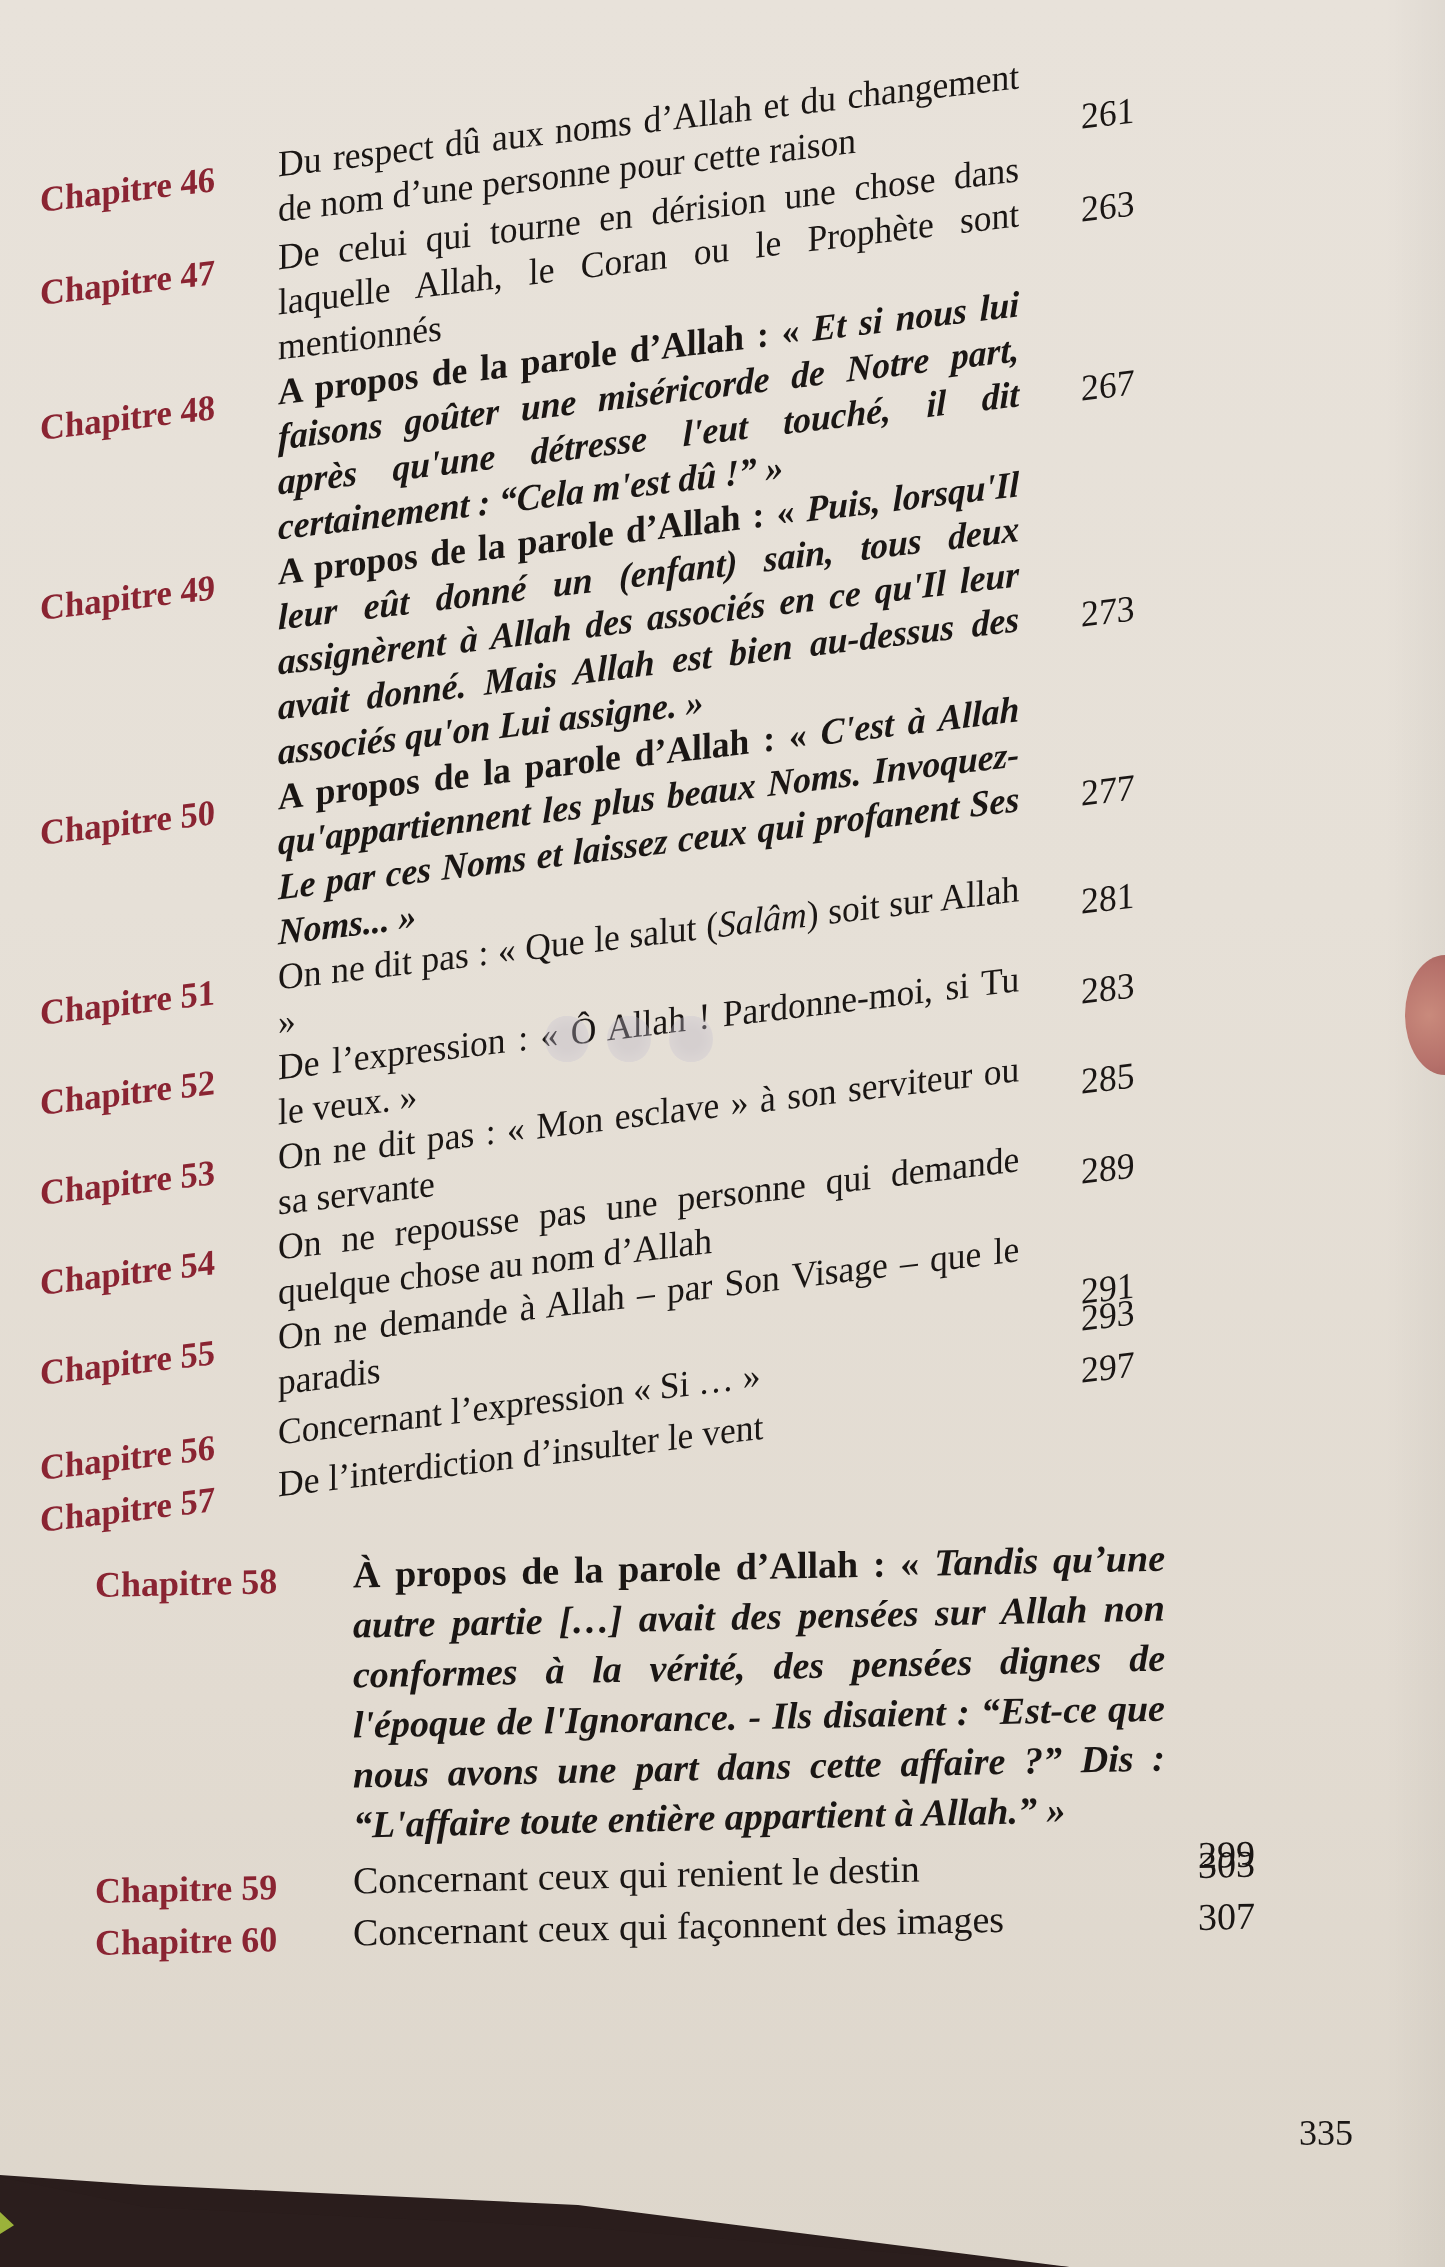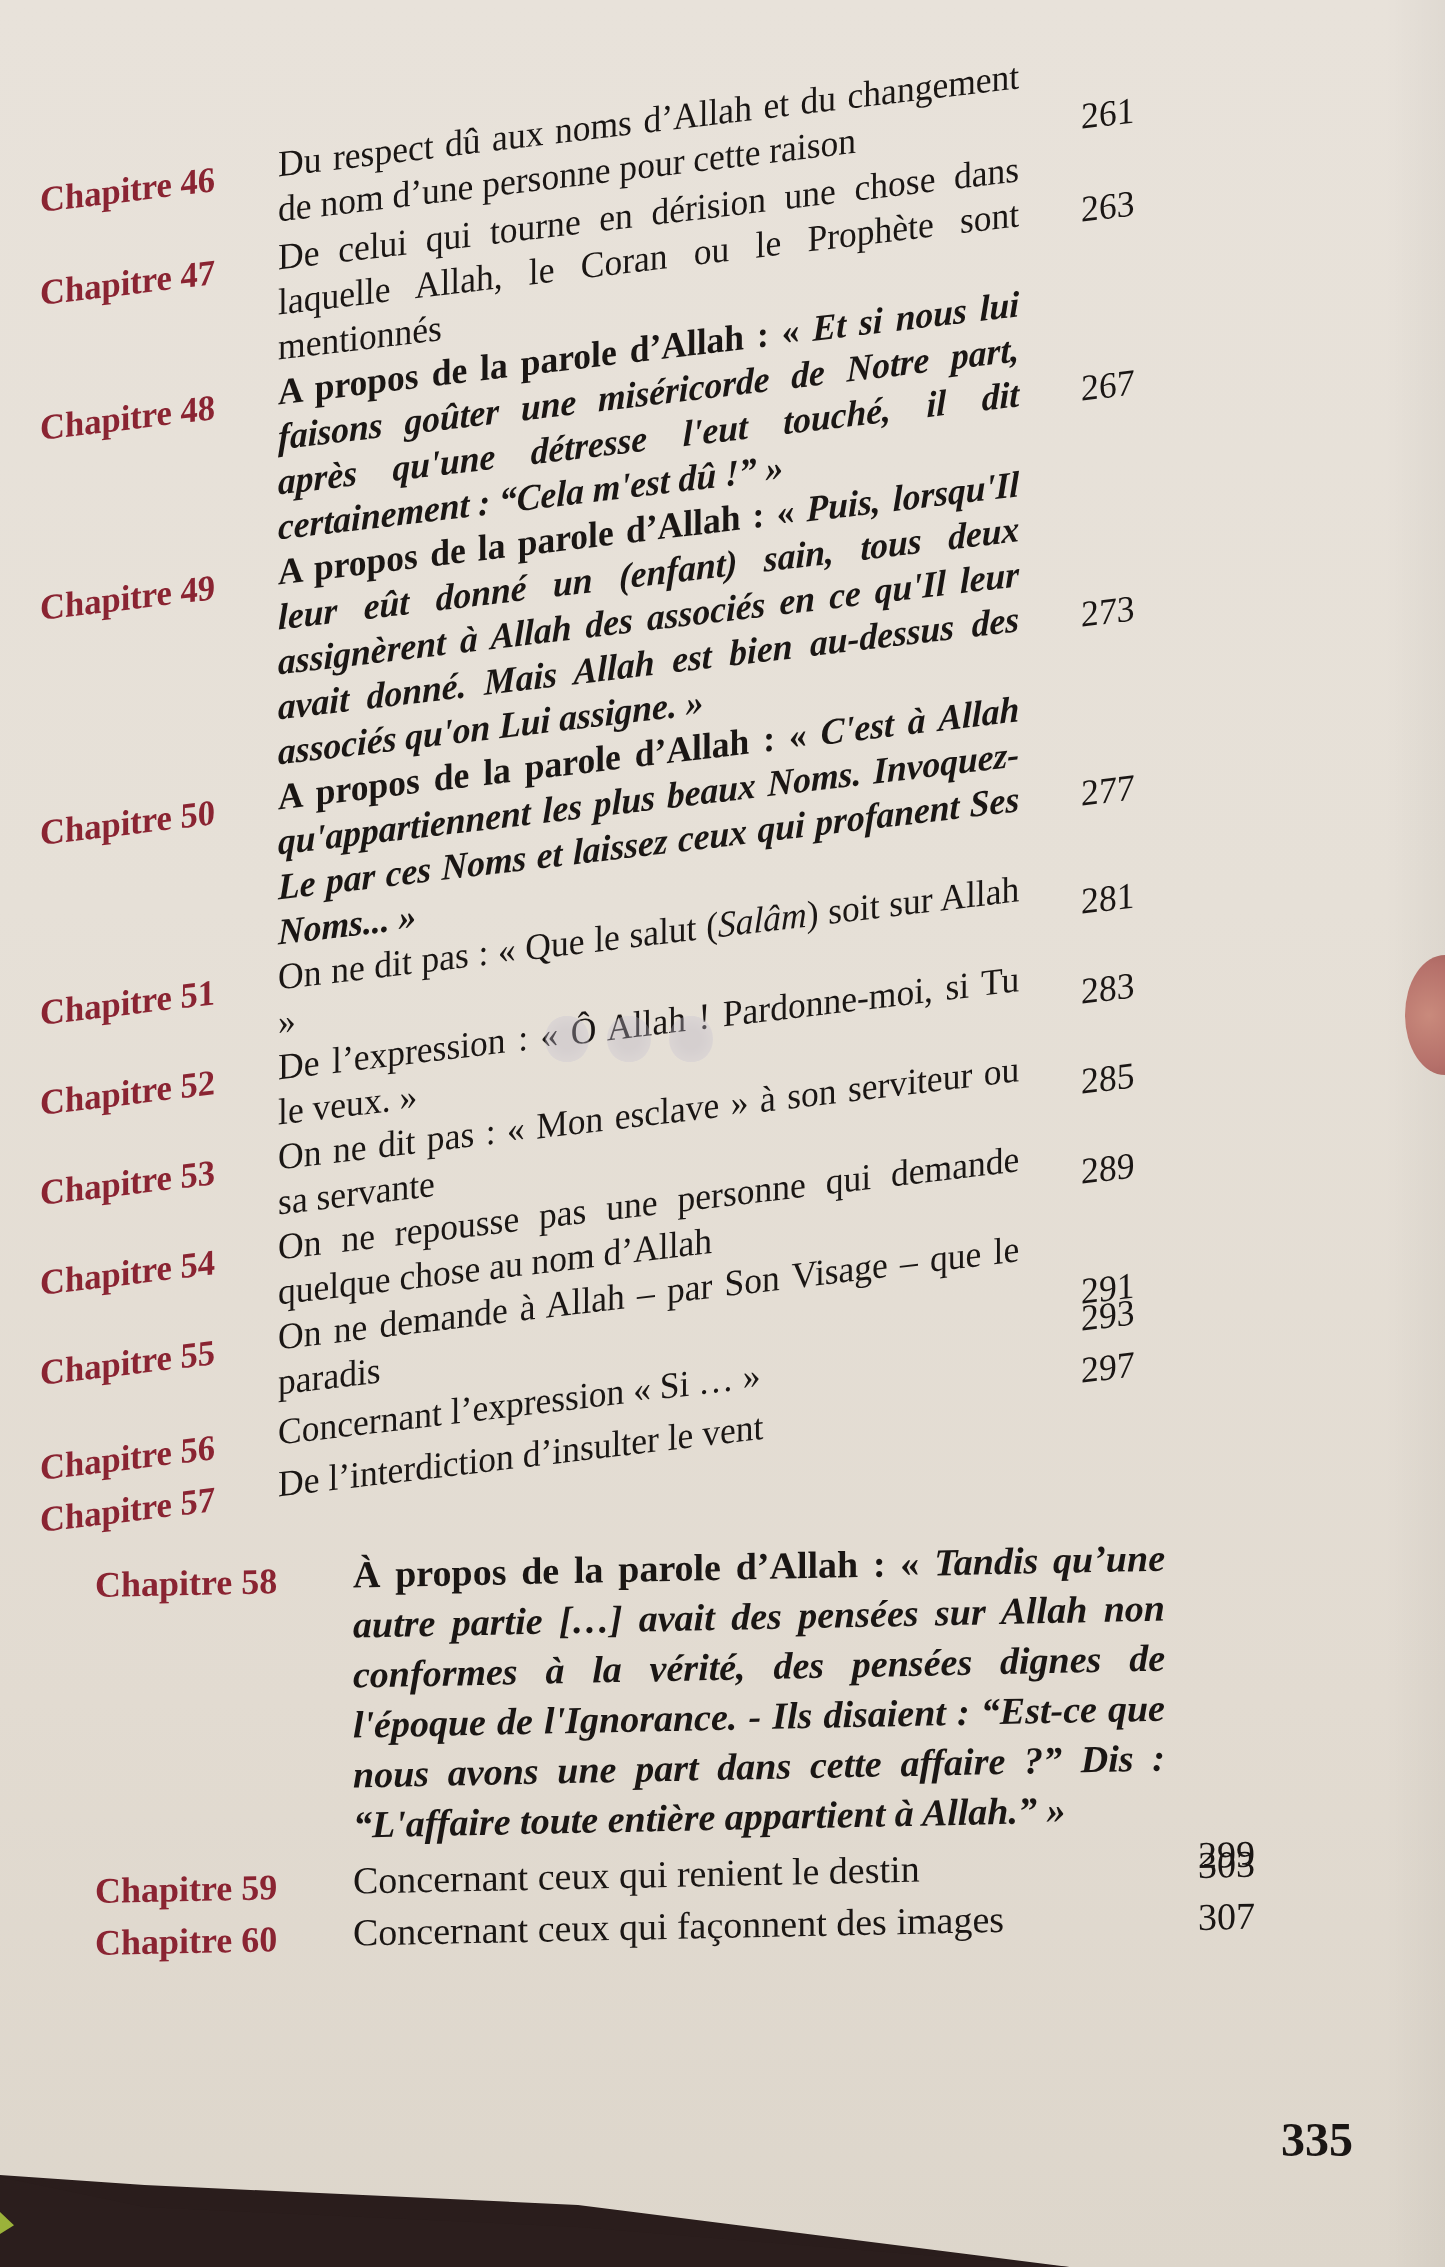--- a/index.html
+++ b/index.html
@@ -115,23 +115,22 @@
     .toc2 .chapter-label { font-size: 36px; }
     .toc2 .title { font-size: 38px; line-height: 50px; }
     .toc2 .page-num { font-size: 38px; line-height: 50px; }
     .e58 .page-num { align-self: end; margin-bottom: -48px; }
     .e59 { margin-top: 6px; }
 
     .footer-page-num {
       position: absolute;
       right: 92px;
       top: 2112px;
-      font-size: 48px;
+      font-size: 36px;
       color: #1a1614;
-      font-weight: bold;
     }
     .table-edge {
       position: absolute;
       left: 0;
       bottom: 0;
       width: 1445px;
       height: 110px;
       background: #2b1e1d;
       clip-path: polygon(0 20px, 10% 50px, 40% 70px, 74% 110px, 0 110px);
     }

